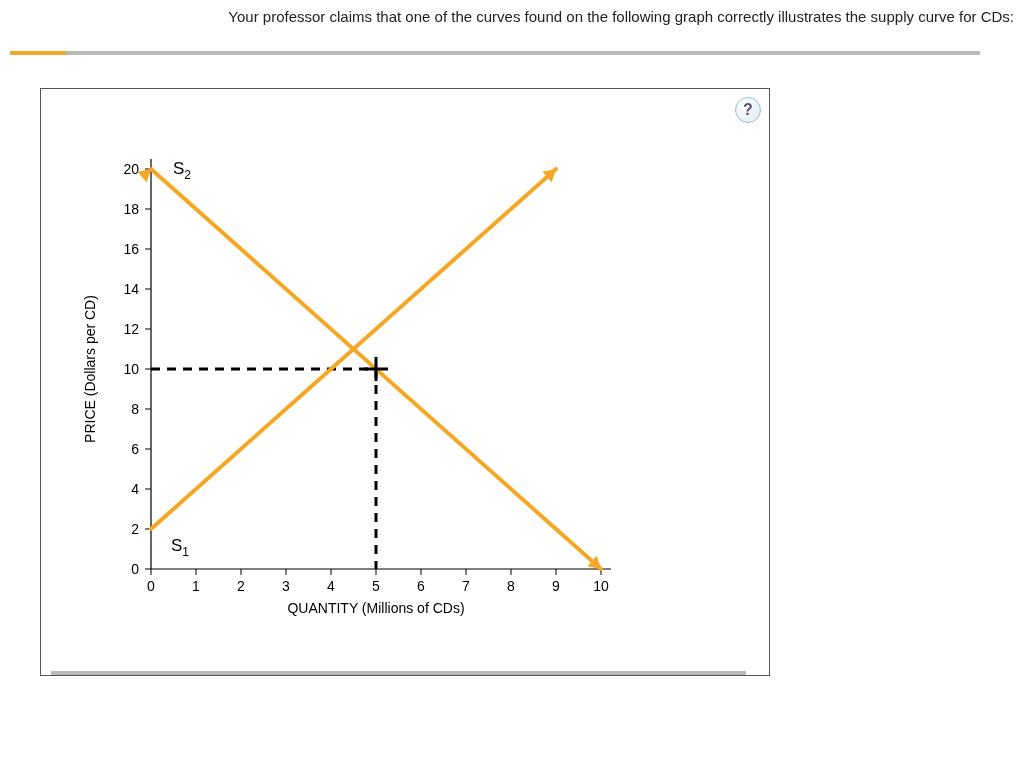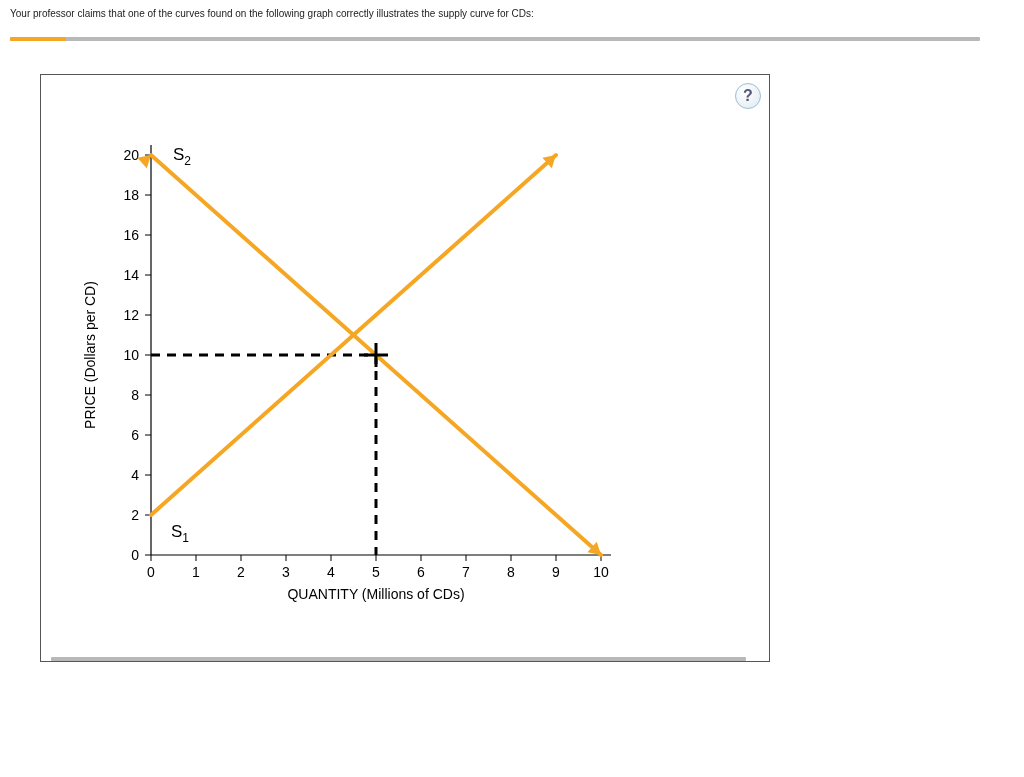--- a/index.html
+++ b/index.html
@@ -5,22 +5,23 @@
   * { box-sizing: border-box; }
   body {
     margin: 0;
     padding: 8px 10px;
     font-family: Arial, Helvetica, sans-serif;
     color: #222;
     background: #fff;
     width: 1024px;
   }
   .question-text {
-    font-size: 10px;
-    margin: 0 0 18px 0;
+    font-size: 15px;
+    margin: 0 0 26px 0;
+    text-align: right;
   }
   .hr-block { margin: 0 0 28px 0; }
   .hr-main { display: block; width: 970px; height: 4px; background: #b8b8b8; border-radius: 1px; margin-bottom: 1px;}
   .hr-accent { display: block; width: 56px; height: 4px; background: #F5A623; border-radius: 1px; position: relative; top: -5px; }
   .panel {
     border: 1px solid #555;
     width: 730px;
     margin-left: 30px;
     padding: 10px 10px 0 10px;
     position: relative;

